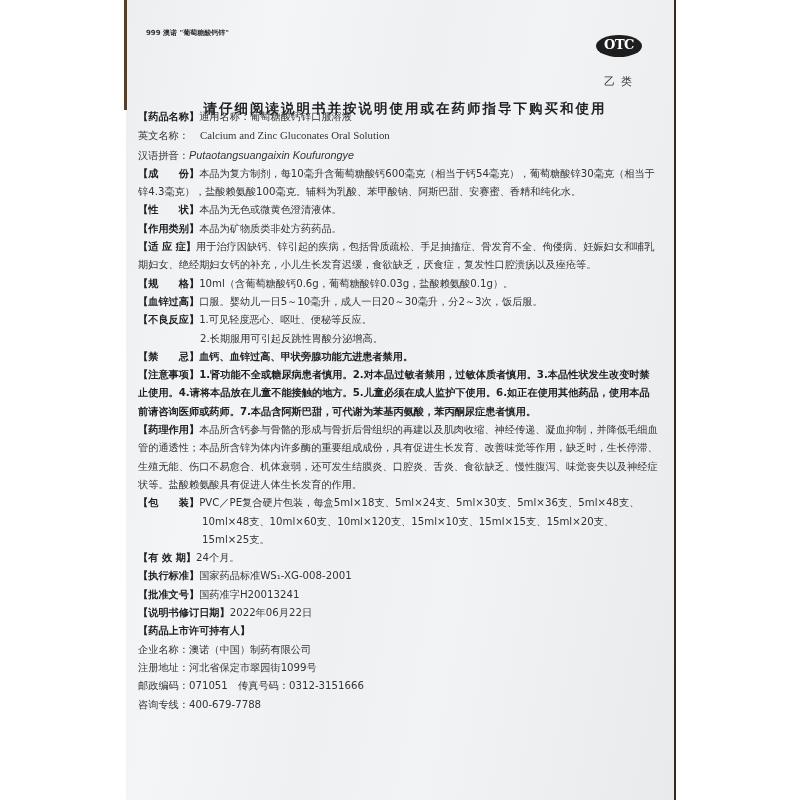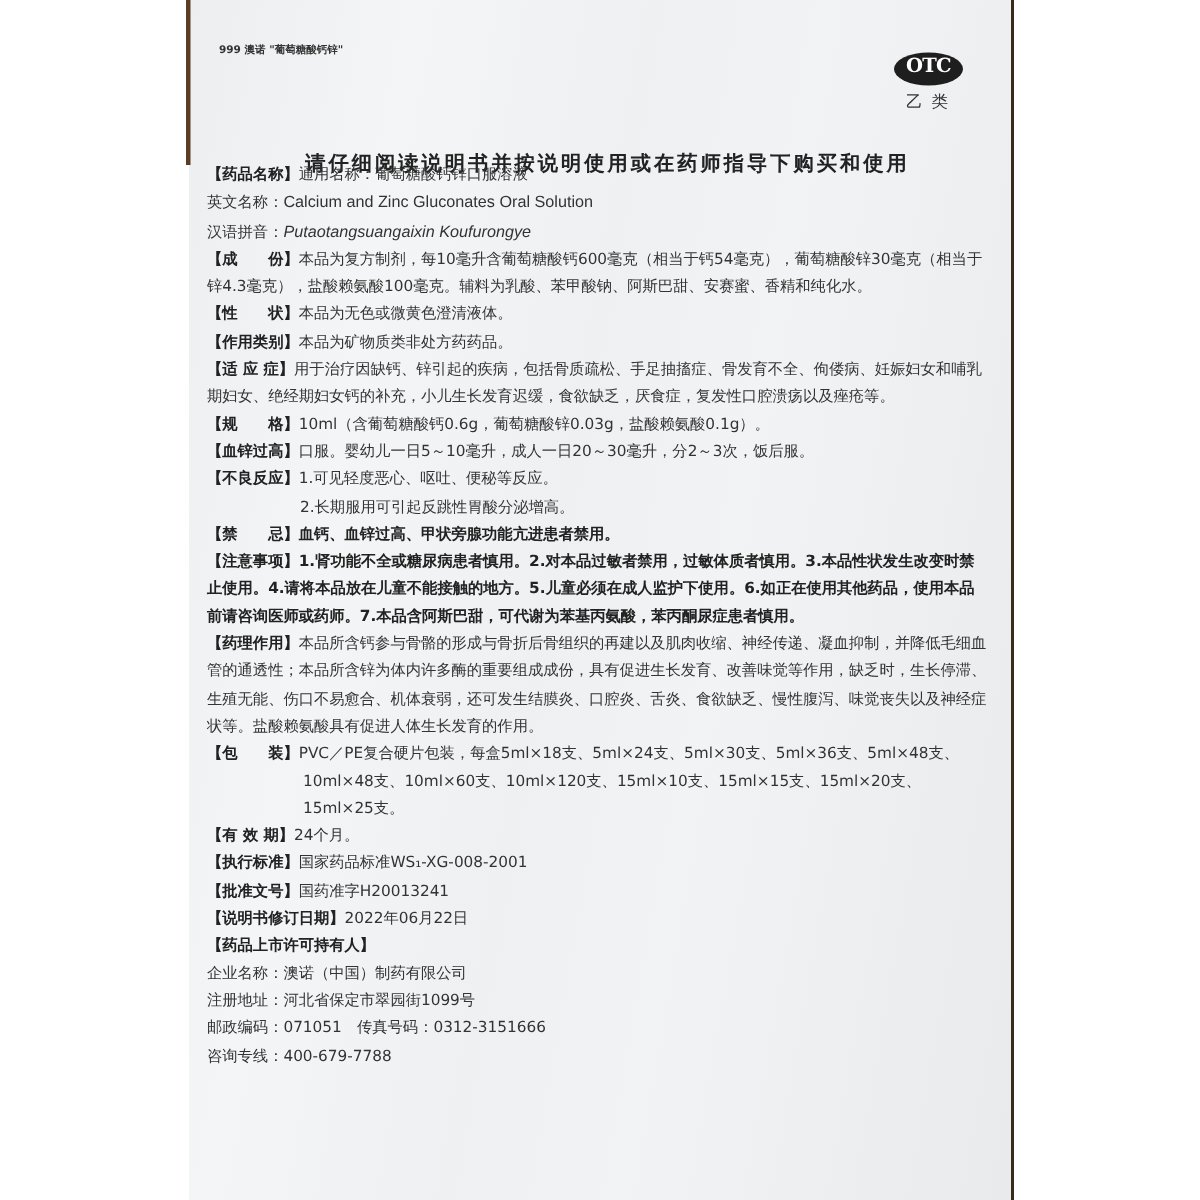--- a/index.html
+++ b/index.html
@@ -48,21 +48,21 @@
     font-family: "DejaVu Serif", "Liberation Serif", serif;
     font-size: 13px;
     font-weight: bold;
     text-align: center;
     line-height: 20px;
     letter-spacing: -0.5px;
   }
   .otc-class {
     position: absolute;
     left: 478px;
-    top: 60px;
+    top: 74px;
     font-size: 11px;
     color: #333;
     letter-spacing: 6px;
   }
   .title {
     position: absolute;
     left: 0;
     width: 470px;
     top: 50px;
     text-align: center;
@@ -100,21 +100,21 @@
   .bold { font-weight: bold; color: #222; }
   .pack { padding-left: 64px; }
   .footer {
     position: absolute;
     left: 12px;
     top: 722px;
     font-size: 15px;
     font-weight: bold;
     color: #1c1c1c;
   }
-  .en { font-family: Liberation Sans, sans-serif; font-size: 10.8px; }
+  .en { font-family: Liberation Serif, serif; font-size: 10.8px; margin-left: 11px; }
   .it { font-style: italic; font-family: "Liberation Sans", sans-serif; font-size: 10.8px; }
 </style>
 </head>
 <body>
 
 <div class="paper">
   <div class="logo">999 澳诺 "葡萄糖酸钙锌"</div>
   <div class="otc">OTC</div>
   <div class="otc-class">乙类</div>
   <div class="subtitle">请仔细阅读说明书并按说明使用或在药师指导下购买和使用</div>

